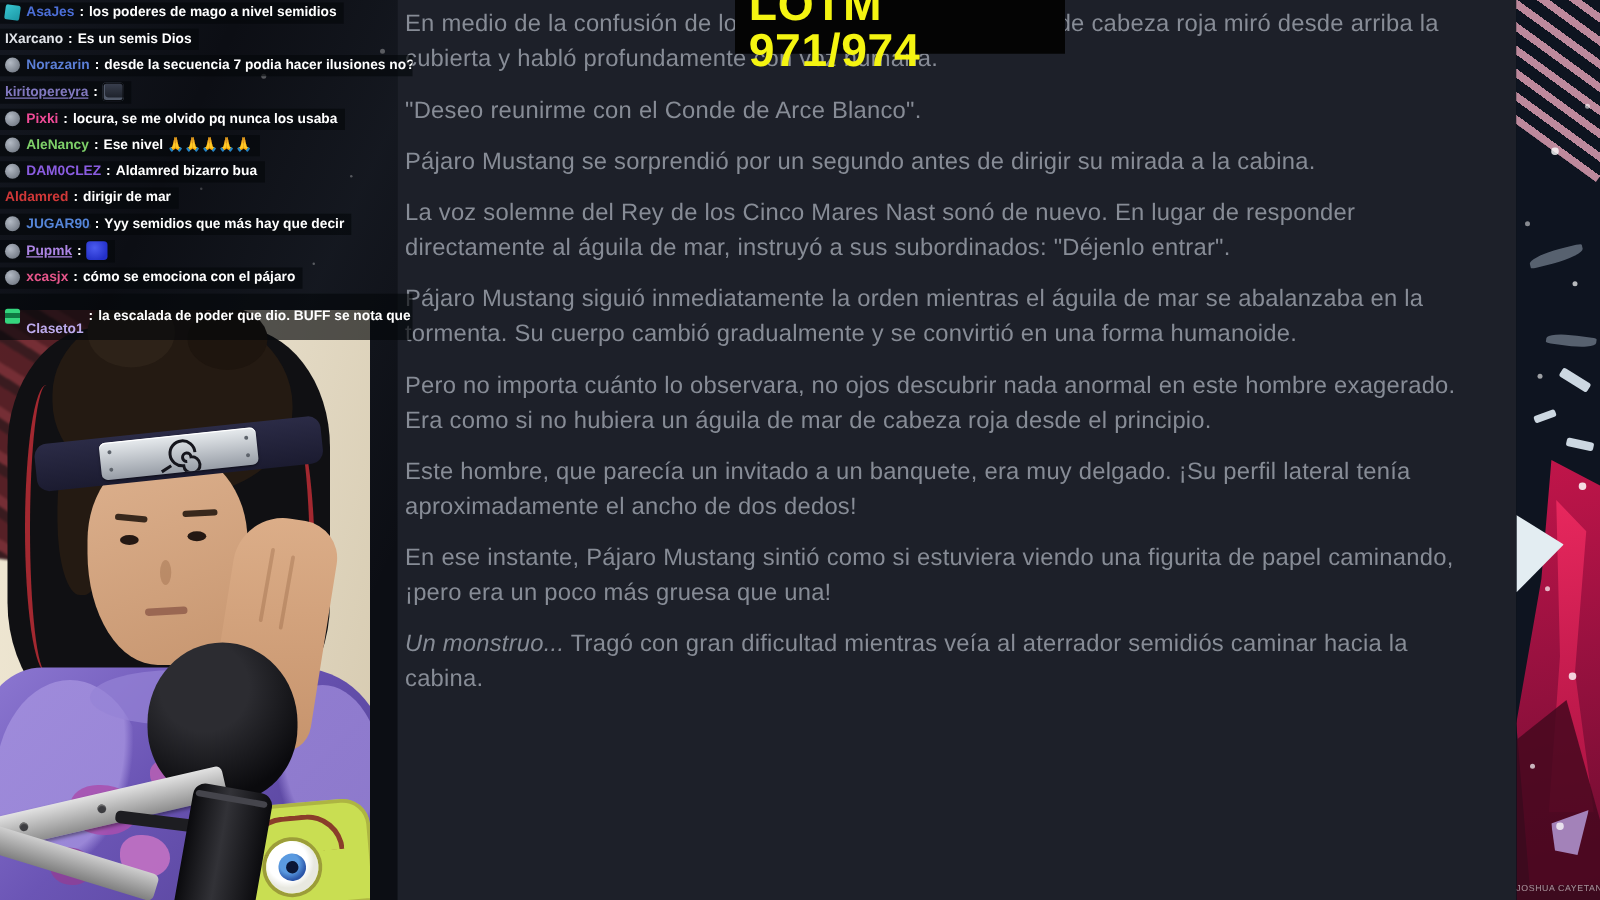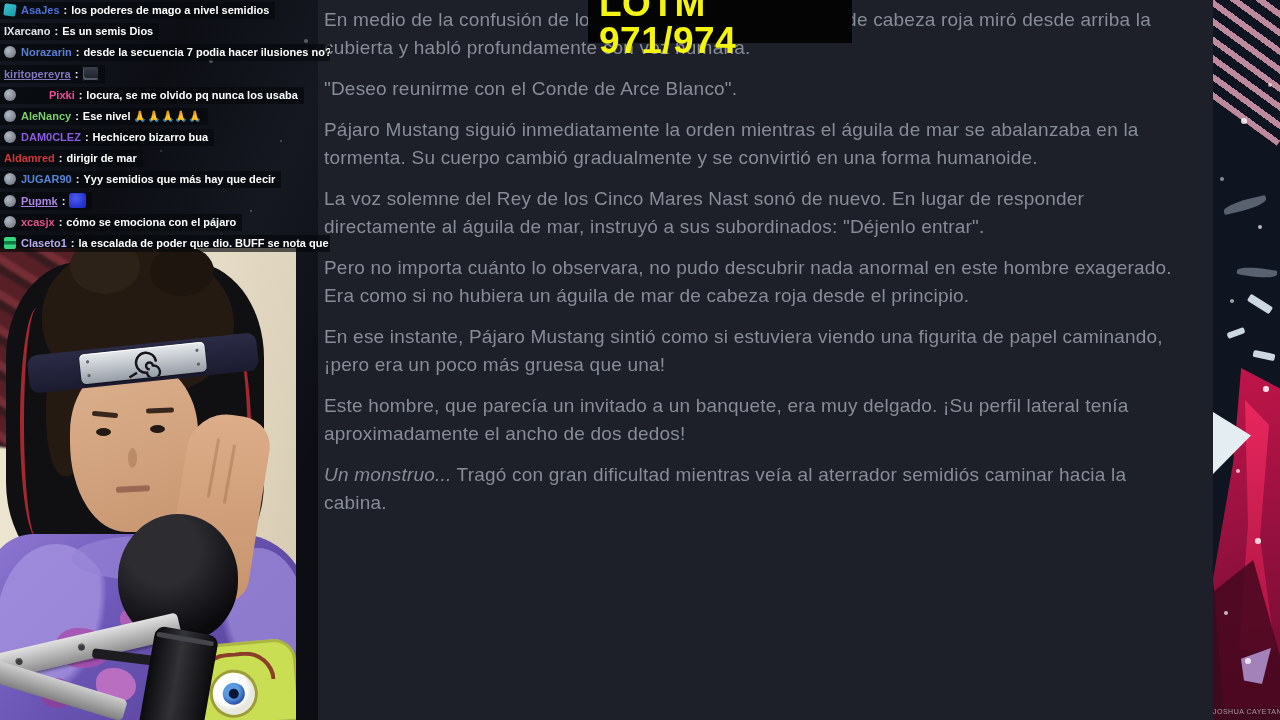--- a/index.html
+++ b/index.html
@@ -146,35 +146,35 @@
       <span class="chat-colon">:</span>
       <span class="chat-text">desde la secuencia 7 podia hacer ilusiones no?</span>
     </div>
     <div class="chat-row">
       <span class="chat-user" style="color: rgb(130, 121, 192); text-decoration: underline;">kiritopereyra</span>
       <span class="chat-colon">:</span>
       <span class="emote emote--dark"></span>
     </div>
     <div class="chat-row">
       <span class="badge badge--gray-dot"></span>
-      <span class="chat-user" style="color: rgb(239, 75, 151); margin-left: 28px;">Pixki</span>
+      <span class="chat-user" style="color: rgb(239, 75, 151);">Pixki</span>
       <span class="chat-colon">:</span>
       <span class="chat-text">locura, se me olvido pq nunca los usaba</span>
     </div>
     <div class="chat-row">
       <span class="badge badge--gray-dot"></span>
       <span class="chat-user" style="color: rgb(126, 208, 105);">AleNancy</span>
       <span class="chat-colon">:</span>
       <span class="chat-text">Ese nivel 🙏🙏🙏🙏🙏</span>
     </div>
     <div class="chat-row">
       <span class="badge badge--gray-dot"></span>
       <span class="chat-user" style="color: rgb(138, 92, 224);">DAM0CLEZ</span>
       <span class="chat-colon">:</span>
-      <span class="chat-text">Hechicero bizarro bua</span>
+      <span class="chat-text">Aldamred bizarro bua</span>
     </div>
     <div class="chat-row">
       <span class="chat-user" style="color: rgb(208, 56, 56);">Aldamred</span>
       <span class="chat-colon">:</span>
       <span class="chat-text">dirigir de mar</span>
     </div>
     <div class="chat-row">
       <span class="badge badge--gray-dot"></span>
       <span class="chat-user" style="color: rgb(85, 133, 216);">JUGAR90</span>
       <span class="chat-colon">:</span>
@@ -187,21 +187,21 @@
       <span class="emote emote--blue"></span>
     </div>
     <div class="chat-row">
       <span class="badge badge--gray-dot"></span>
       <span class="chat-user" style="color: rgb(229, 85, 138);">xcasjx</span>
       <span class="chat-colon">:</span>
       <span class="chat-text">cómo se emociona con el pájaro</span>
     </div>
     <div class="chat-row">
       <span class="badge badge--green-square"></span>
-      <span class="chat-user" style="color: rgb(188, 170, 236);">Claseto1</span>
+      <span class="chat-user" style="color: rgb(188, 170, 236); margin-top: 20px;">Claseto1</span>
       <span class="chat-colon">:</span>
       <span class="chat-text">la escalada de poder que dio. BUFF se nota que</span>
     </div>
   </div>
 
 <div class="webcam">
   <div class="wall"></div>
   <div class="poster"></div>
   <div class="poster2"></div>
   <div class="chair"></div>
@@ -256,25 +256,26 @@
   <div class="arm-rod"></div>
   <div class="mic-body">
     <div class="mic-ring"></div>
 
   </div>
 </div>
 
 <div class="reader" id="story">
     <p>En medio de la confusión de los marineros, el águila de mar de cabeza roja miró desde arriba la cubierta y habló profundamente con voz humana.</p>
     <p>"Deseo reunirme con el Conde de Arce Blanco".</p>
+    <p>Pájaro Mustang se sorprendió por un segundo antes de dirigir su mirada a la cabina.</p>
+    <p>La voz solemne del Rey de los Cinco Mares Nast sonó de nuevo. En lugar de responder directamente al águila de mar, instruyó a sus subordinados: "Déjenlo entrar".</p>
     <p>Pájaro Mustang siguió inmediatamente la orden mientras el águila de mar se abalanzaba en la tormenta. Su cuerpo cambió gradualmente y se convirtió en una forma humanoide.</p>
-    <p>La voz solemne del Rey de los Cinco Mares Nast sonó de nuevo. En lugar de responder directamente al águila de mar, instruyó a sus subordinados: "Déjenlo entrar".</p>
-    <p>Pero no importa cuánto lo observara, no pudo descubrir nada anormal en este hombre exagerado. Era como si no hubiera un águila de mar de cabeza roja desde el principio.</p>
+    <p>Pero no importa cuánto lo observara, no ojos descubrir nada anormal en este hombre exagerado. Era como si no hubiera un águila de mar de cabeza roja desde el principio.</p>
+    <p>Este hombre, que parecía un invitado a un banquete, era muy delgado. ¡Su perfil lateral tenía aproximadamente el ancho de dos dedos!</p>
     <p>En ese instante, Pájaro Mustang sintió como si estuviera viendo una figurita de papel caminando, ¡pero era un poco más gruesa que una!</p>
-    <p>Este hombre, que parecía un invitado a un banquete, era muy delgado. ¡Su perfil lateral tenía aproximadamente el ancho de dos dedos!</p>
     <p><em>Un monstruo...</em><span> Tragó con gran dificultad mientras veía al aterrador semidiós caminar hacia la cabina.</span></p>
   </div>
 
 <div class="title-box">
   <span class="title-text">LOTM 971/974</span>
 </div>
 
 <div class="art">
   <div class="pink-hatch"></div>
   <div class="feather" style="left:10px;top:200px;width:44px;height:10px;transform:rotate(-14deg);"></div>

